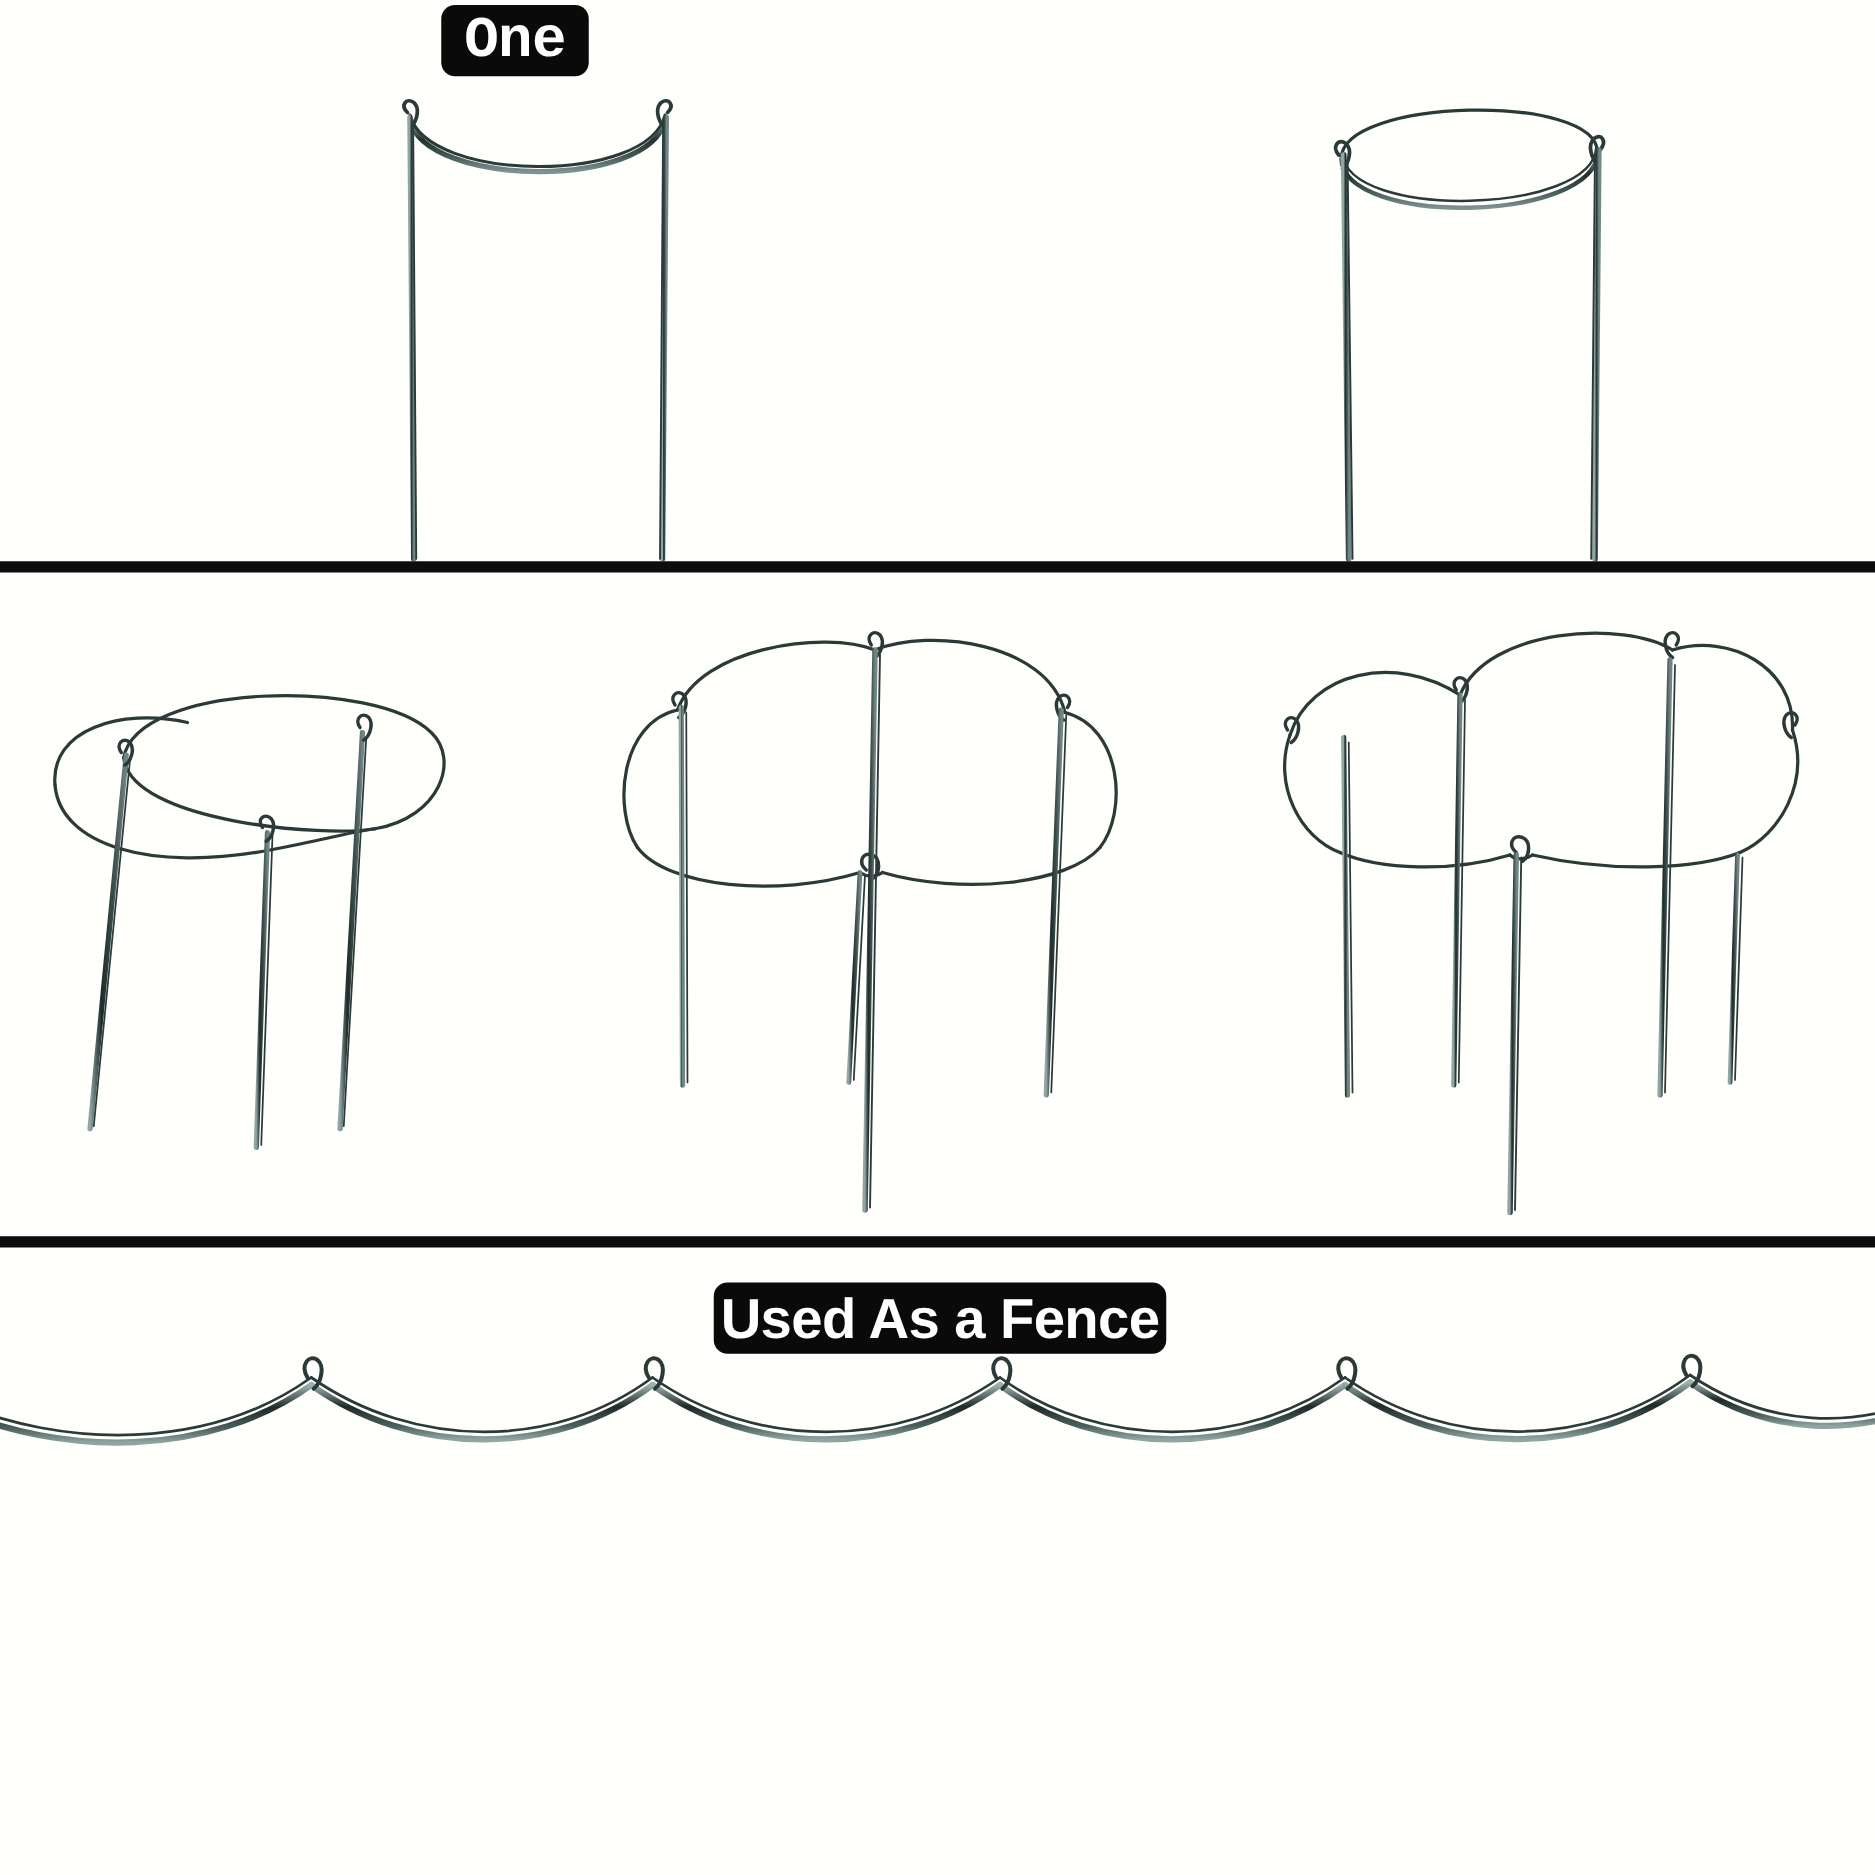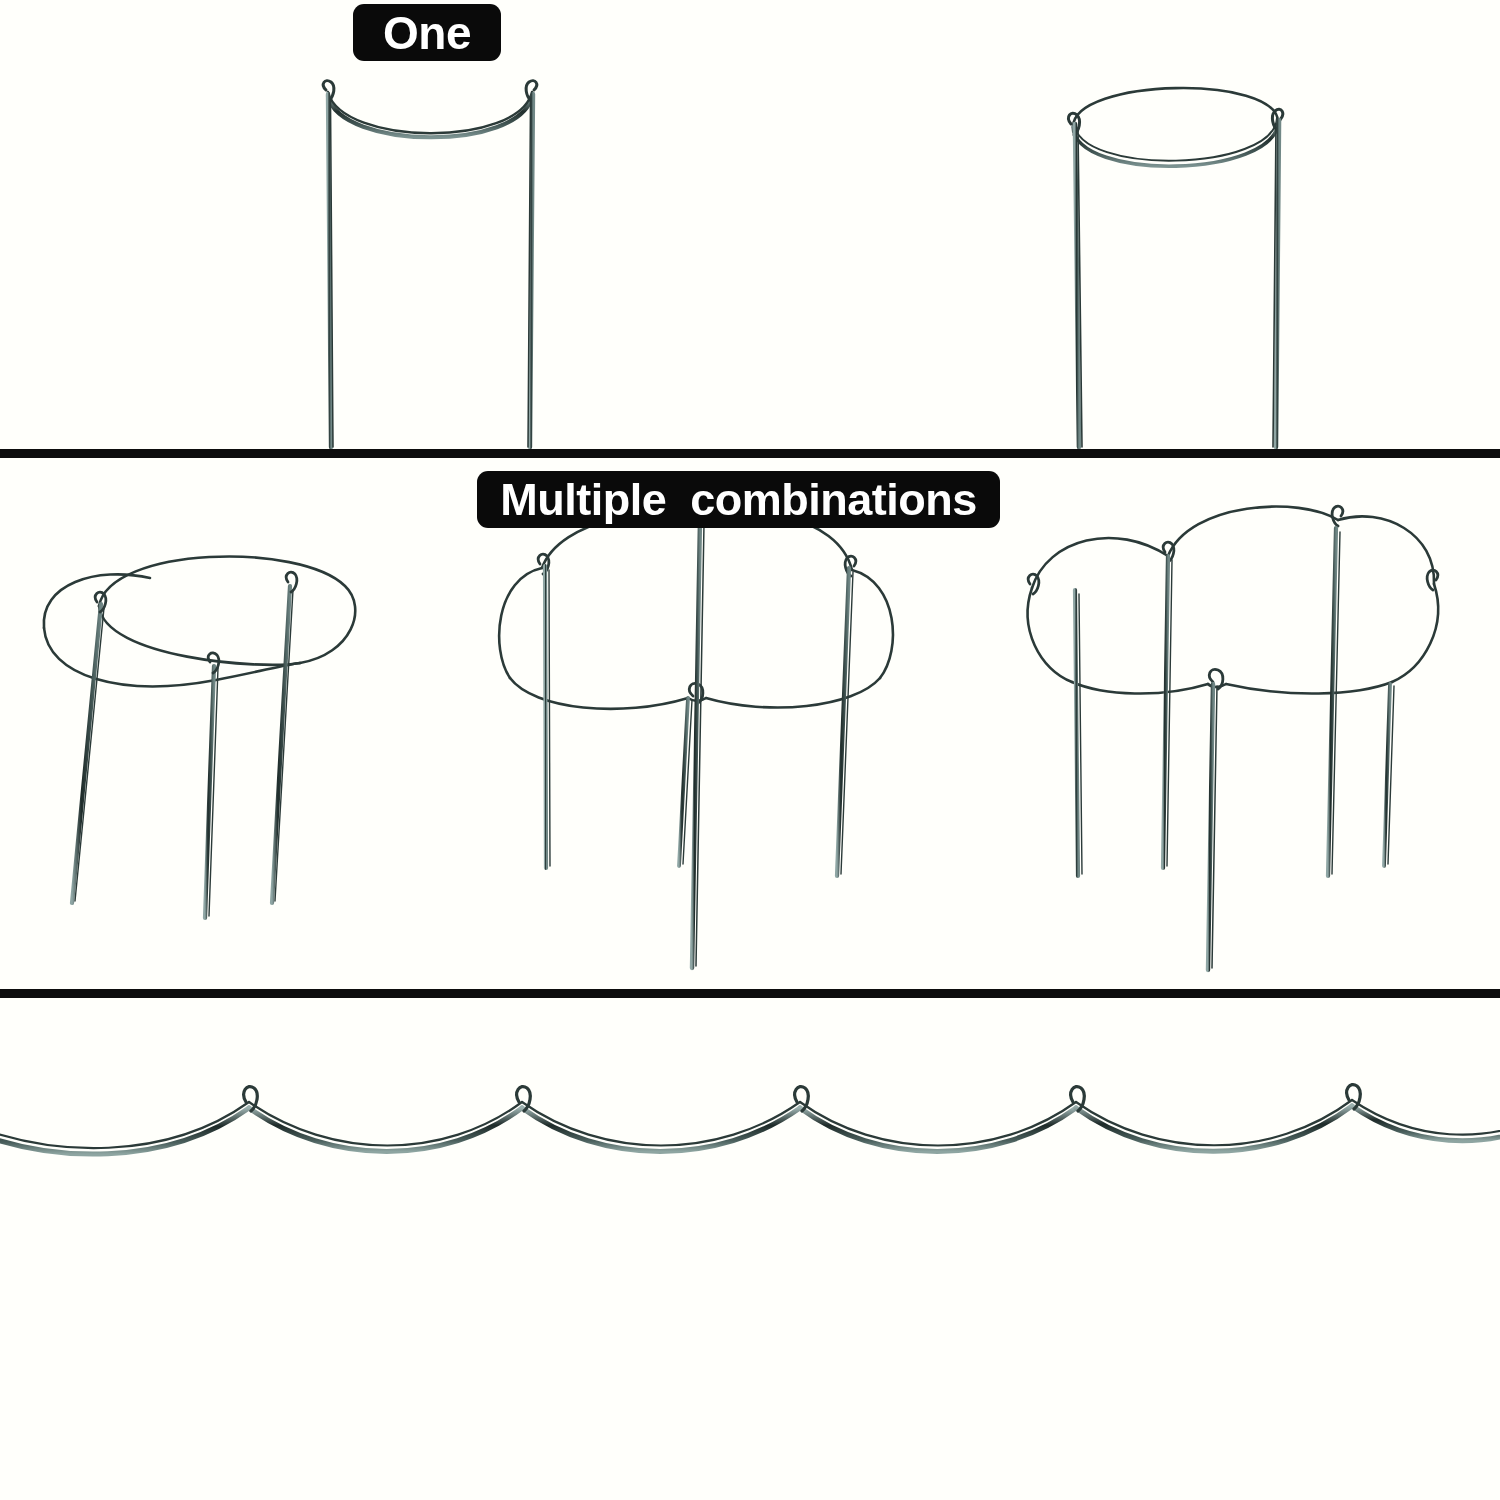--- a/index.html
+++ b/index.html
@@ -50,22 +50,23 @@
     line-height: 1;
     white-space: pre;
     display: flex;
     align-items: center;
     justify-content: center;
     letter-spacing: -0.5px;
     z-index: 40;
   }
   #label-one {
     left: 353px; top: 4px;
-    width: 148px; height: 57px;
+    width: 118px; height: 57px;
     font-size: 46px;
+    font-family: Liberation Mono, monospace;
   }
   #label-a-group {
     left: 1073px; top: 2px;
     width: 247px; height: 56px;
     font-size: 47px;
   }
   #label-multiple {
     left: 477px; top: 471px;
     width: 523px; height: 57px;
     font-size: 45px;
@@ -310,16 +311,16 @@
       </g>
     </svg>
   </div>
 
   <div class="divider" id="divider-1"></div>
   <div class="divider" id="divider-2"></div>
 
   <div class="label-chip" id="label-one">One</div>
 
 
-  <div class="label-chip" id="label-multiple">Multiple  combinations</div>
-
+
+  <div class="label-chip" id="label-fence">Used As a Fence</div>
 
 </div>
 
 </body></html>

